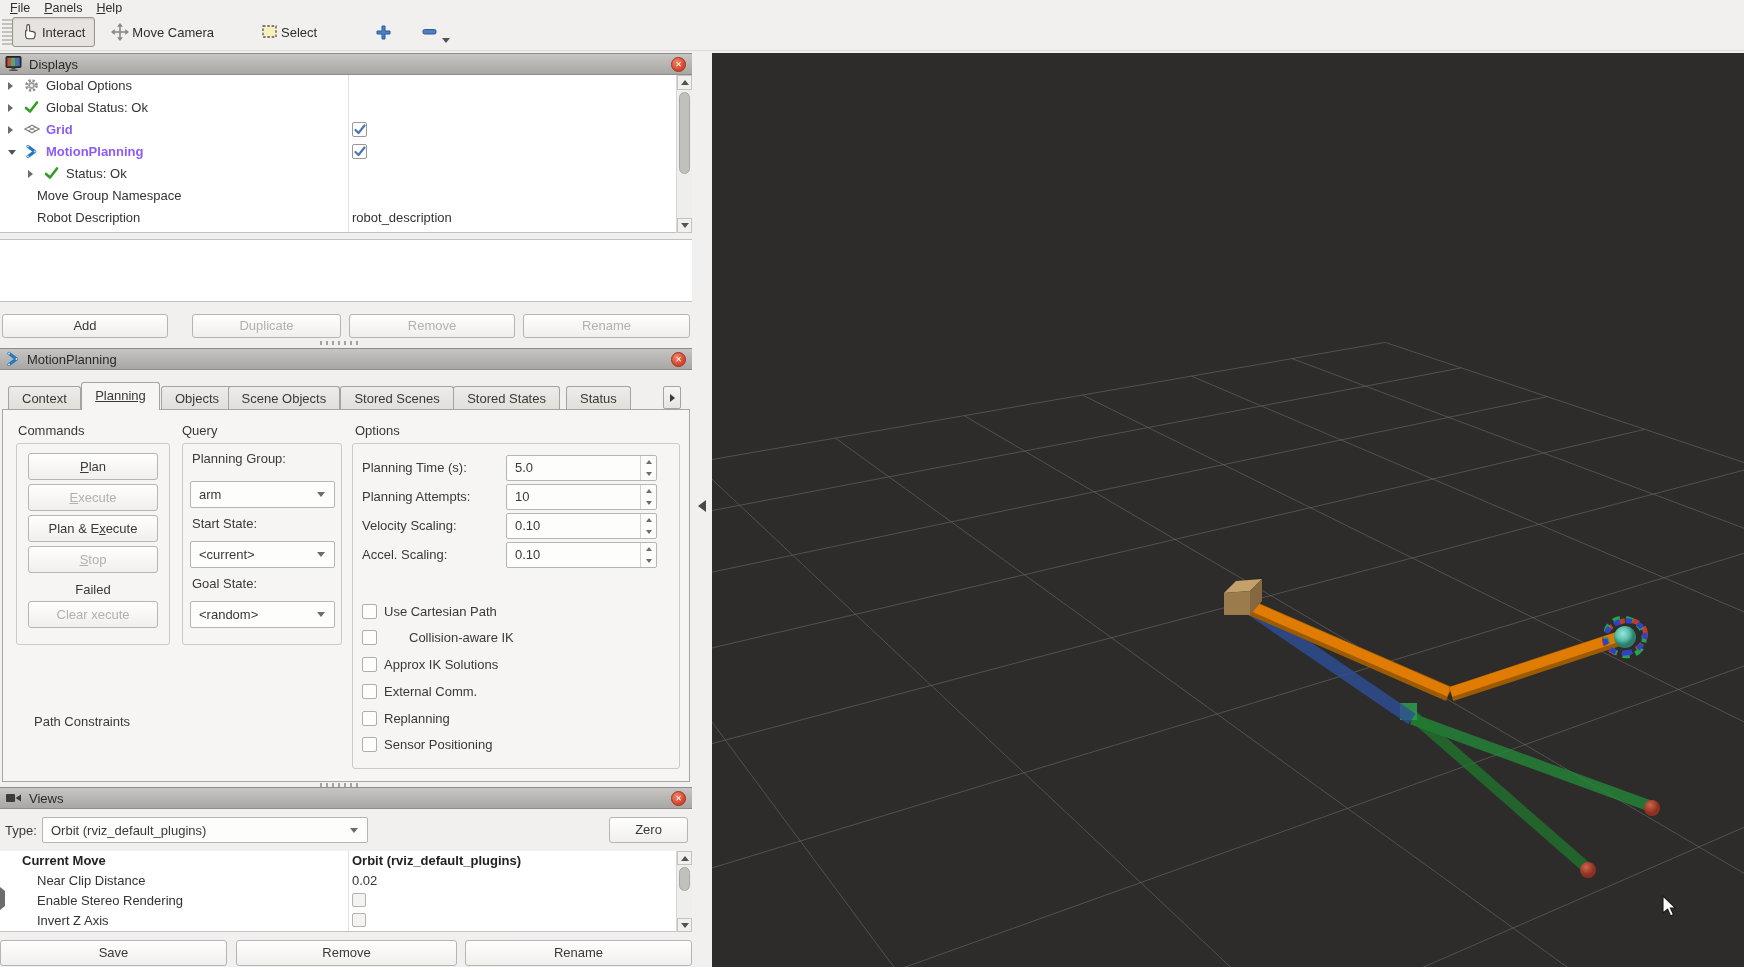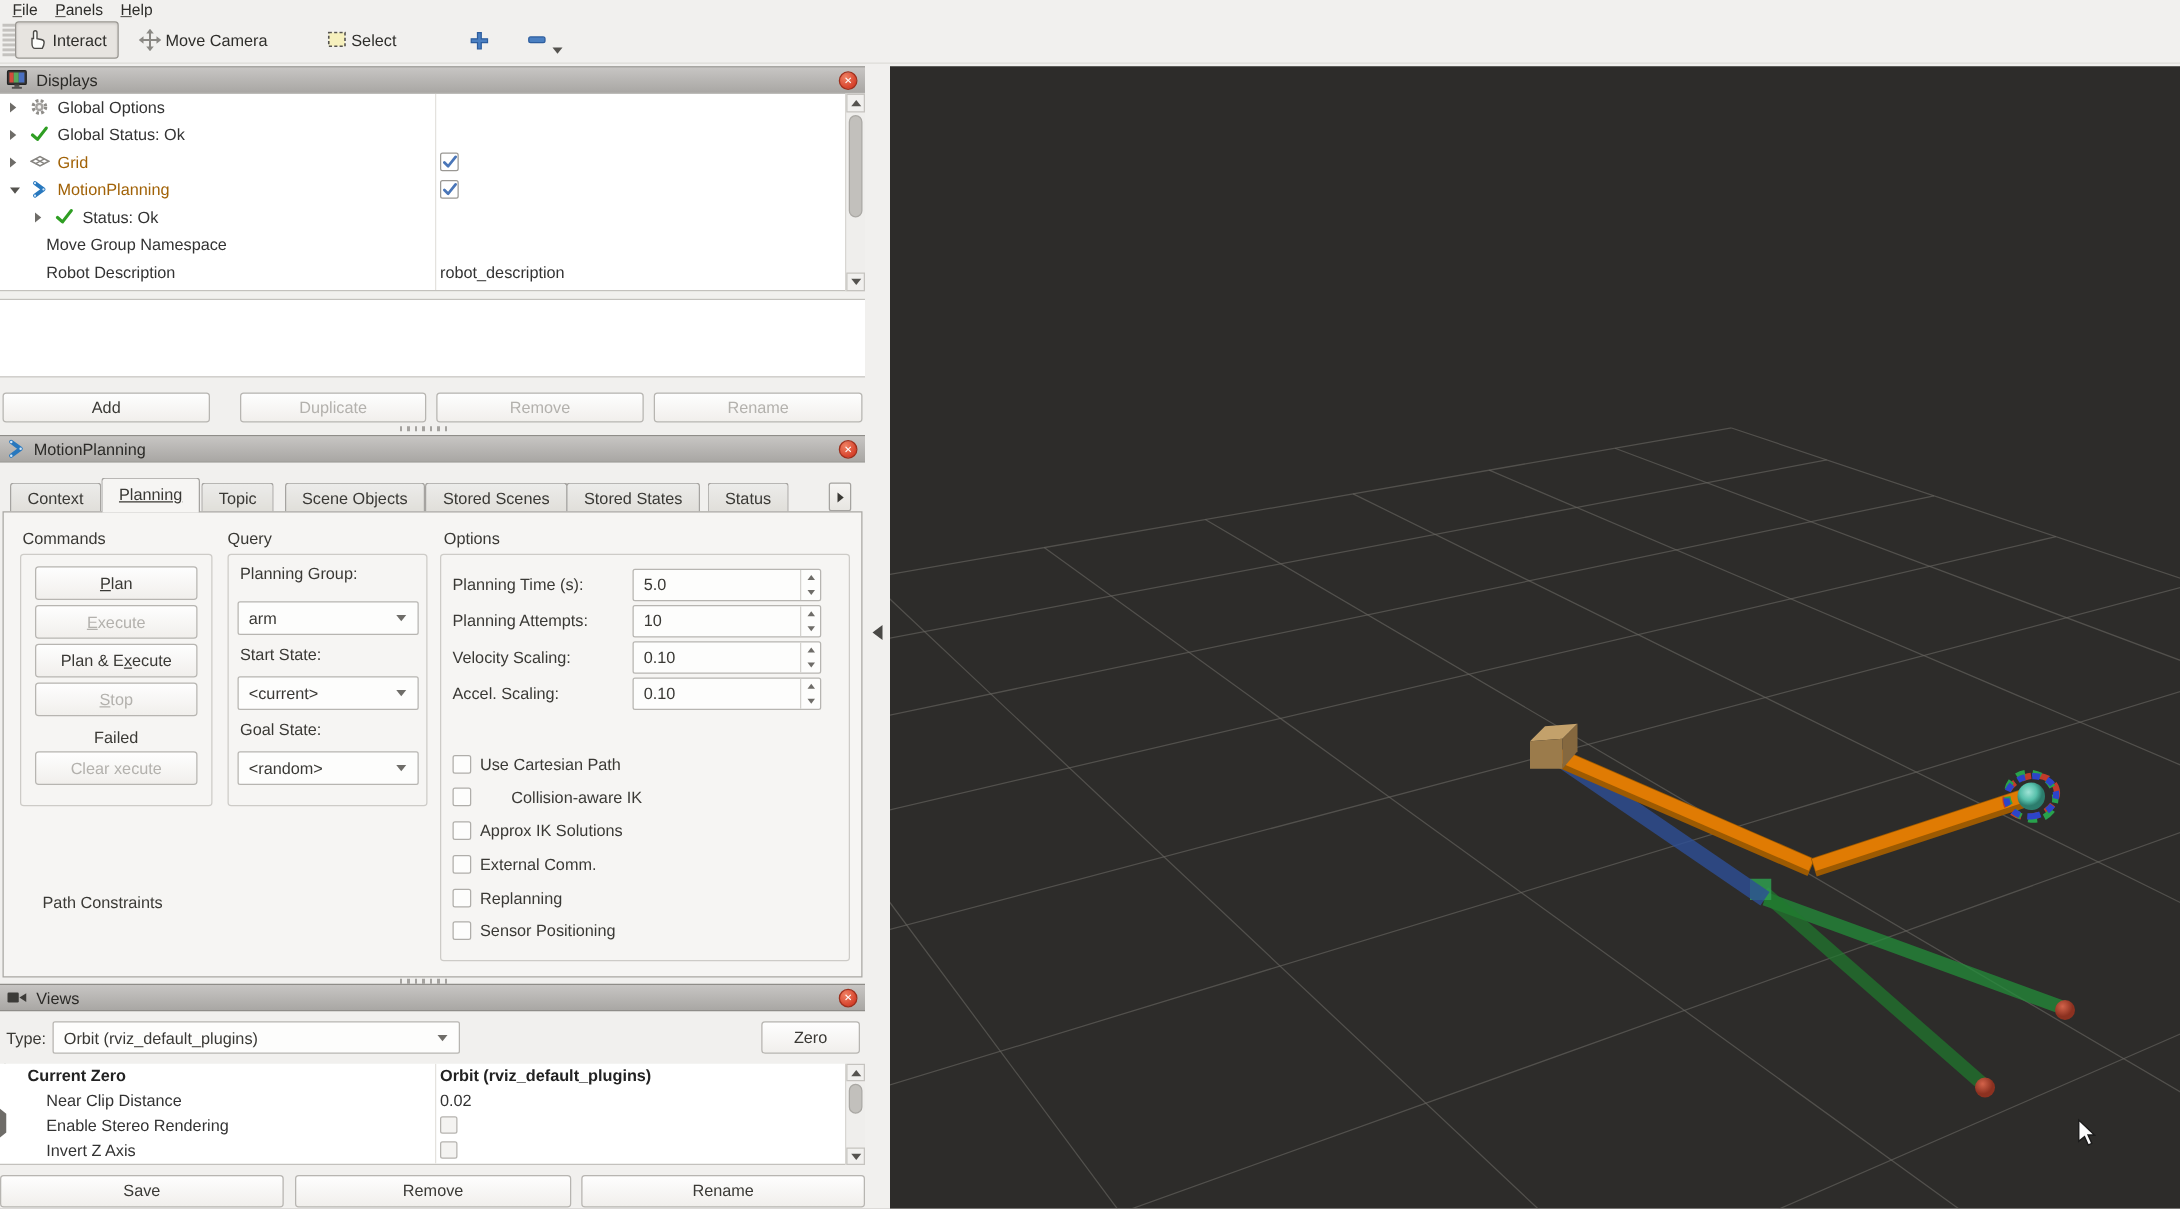--- a/index.html
+++ b/index.html
@@ -37,21 +37,21 @@
 
   
   .tree { position:absolute; left:0; top:75px; width:692px; height:158px; background:#fff; overflow:hidden; border-bottom:1px solid #c3c1bd; }
   .tree-colline { position:absolute; left:348px; top:0; width:1px; height:100%; background:#e4e2de; }
   .tree-row { position:absolute; left:0; width:676px; height:22px; }
   .tree-row .exp { position:absolute; top:7px; width:0; height:0; }
   .exp-collapsed { border-top:4px solid transparent; border-bottom:4px solid transparent; border-left:5px solid #6e6c68; }
   .exp-expanded { border-left:4px solid transparent; border-right:4px solid transparent; border-top:5px solid #55534f; margin-top:2px; }
   .tree-row .ricon { position:absolute; top:3px; display:inline-flex; }
   .tree-row .rlabel { position:absolute; top:3px; color:#333; white-space:nowrap; }
-  .tree-row .rlabel.disp { color:#a16207; font-weight:normal; }
+  .tree-row .rlabel.disp { color:#8b5cf6; font-weight:bold; }
   .tree-row .rvalue { position:absolute; left:352px; top:3px; color:#333; white-space:nowrap; }
   .cbox { position:absolute; left:352px; top:3px; width:15px; height:15px; background:#fff; border:1px solid #9a9894; border-radius:2px; display:flex; align-items:center; justify-content:center; }
   .cbox-empty { background:#f4f3f1; border:1px solid #b5b3af; }
 
   
   .sbar { position:absolute; width:16px; background:#efeeec; border-left:1px solid #d8d6d2; }
   .sbtn { position:absolute; left:0; width:15px; height:15px; background:#f1f0ee; border:1px solid #c5c3bf; display:flex; align-items:center; justify-content:center; }
   .sbtn .tri-up { width:0;height:0;border-left:4px solid transparent;border-right:4px solid transparent;border-bottom:5px solid #55534f; }
   .sbtn .tri-dn { width:0;height:0;border-left:4px solid transparent;border-right:4px solid transparent;border-top:5px solid #55534f; }
   .sthumb { position:absolute; left:2px; width:11px; background:#c2c0bc; border-radius:6px; border:1px solid #aaa8a4; }
@@ -342,21 +342,21 @@
       </svg>
     <span class="panel-title">MotionPlanning</span>
     <div class="close-btn">
         <span class="x">✕</span>
       </div>
   </div>
 
   <div class="tabbar" id="mp-tabs">
       <div class="tab" style="left: 6px;">Context</div>
       <div class="tab active" style="left: 79.2px;">Planning</div>
-      <div class="tab" style="left: 159px;">Topic</div>
+      <div class="tab" style="left: 159px;">Objects</div>
       <div class="tab" style="left: 225.6px;">Scene Objects</div>
       <div class="tab" style="left: 338.4px;">Stored Scenes</div>
       <div class="tab" style="left: 451.2px;">Stored States</div>
       <div class="tab" style="left: 564px;">Status</div>
     </div>
   <button class="tab-scroll">
       <span class="tri"></span>
     </button>
 
   <div class="mp-content"></div>
@@ -488,21 +488,21 @@
 
   <span class="q-label" style="left:5px; top:823px;">Type:</span>
   <div class="dropdown" style="left:42px; top:817px; width:326px; height:26px;">
     <span class="dd-val">Orbit (rviz_default_plugins)</span>
     <span class="dd-arrow"></span>
   </div>
   <button class="btn" style="left:609px; top:817px; width:79px; height:26px;">Zero</button>
 
   <div class="views-table" id="views-table">
     <div class="tree-colline"></div>
-  <div class="vrow bold" style="top: 0px;"><span class="exp exp-expanded" style="left: 8px; top: 6px;"></span><span class="rlabel" style="left: 22px;">Current Zero</span><span class="rvalue">Orbit (rviz_default_plugins)</span></div>
+  <div class="vrow bold" style="top: 0px;"><span class="exp exp-expanded" style="left: 8px; top: 6px;"></span><span class="rlabel" style="left: 22px;">Current Move</span><span class="rvalue">Orbit (rviz_default_plugins)</span></div>
       <div class="vrow" style="top: 20px;">
         <span class="rlabel" style="left: 37px;">Near Clip Distance</span>
         <span class="rvalue">0.02</span>
       </div>
       <div class="vrow" style="top: 40px;"><span class="exp exp-collapsed" style="left: 22px; top: 6px;"></span><span class="rlabel" style="left: 37px;">Enable Stereo Rendering</span><span class="cbox cbox-empty"></span></div>
       <div class="vrow" style="top: 60px;">
         <span class="rlabel" style="left: 37px;">Invert Z Axis</span>
         <span class="cbox cbox-empty"></span>
       </div>
     </div>

